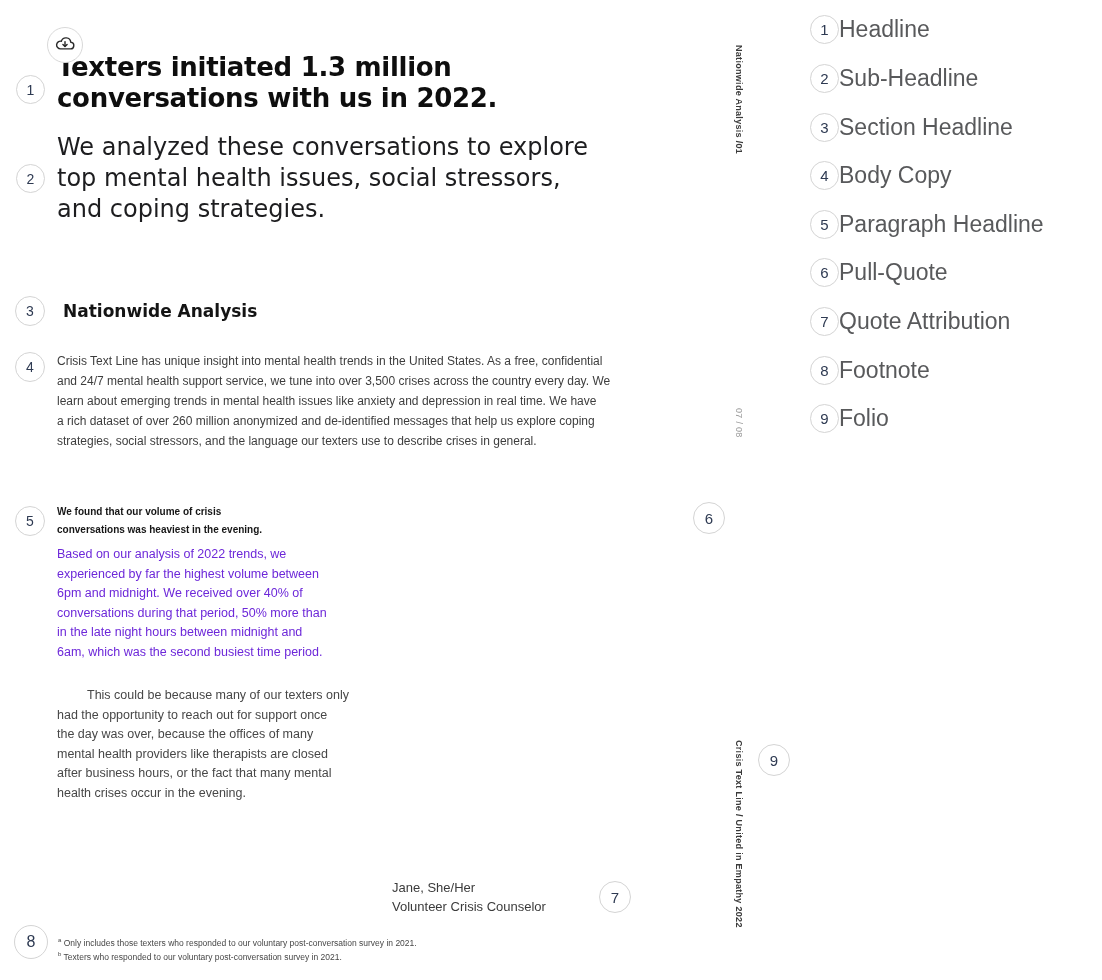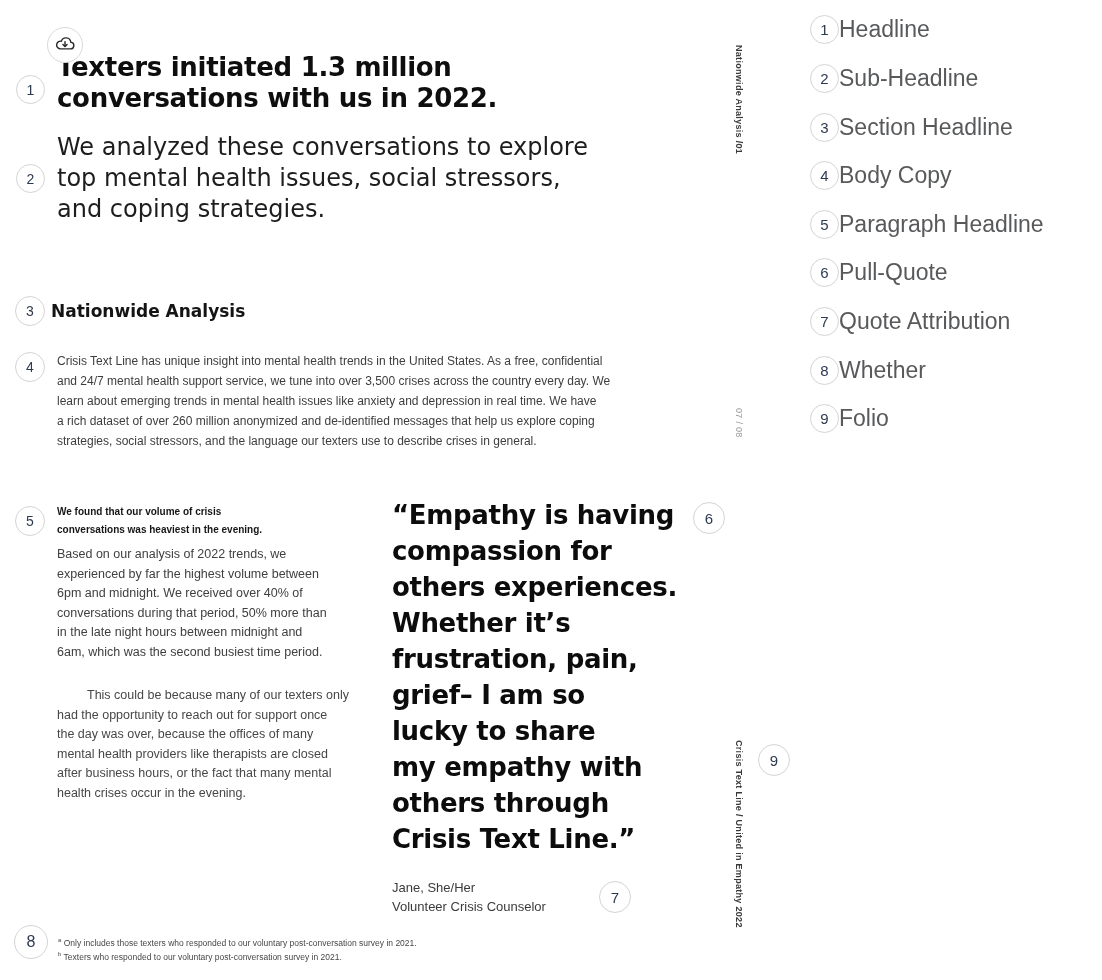--- a/index.html
+++ b/index.html
@@ -18,28 +18,28 @@
 
   .pre { white-space:pre-line; }
 
   
   .headline { position:absolute; left:57px; top:52px; width:520px;
               font-family:"DejaVu Sans",sans-serif; font-weight:800; font-size:26px;
               line-height:31px; letter-spacing:-0.3px; color:#0e0e0e; z-index:1; }
   .subheadline { position:absolute; left:57px; top:132px; width:620px;
               font-family:"DejaVu Sans",sans-serif; font-weight:400; font-size:24px;
               line-height:31px; color:#1d1d1f; }
-  .section-headline { position:absolute; left:51px; top:301px;
+  .section-headline { position:absolute; left:63px; top:301px;
               font-family:"DejaVu Sans",sans-serif; font-weight:700; font-size:17px; color:#141414; }
   .body-copy { position:absolute; left:57px; top:351px; width:680px;
               font-size:12px; line-height:20px; color:#3d3d3d; }
   .par-headline { position:absolute; left:57px; top:503px; width:320px;
               font-weight:700; font-size:10px; line-height:17.5px; color:#161616; }
   .par-1 { position:absolute; left:57px; top:545px; width:320px;
-              font-size:12.5px; line-height:19.5px; color:#404040; }
+              font-size:12.5px; line-height:19.5px; color:#6d28d9; }
   .par-2 { position:absolute; left:57px; top:686px; width:320px;
               font-size:12.5px; line-height:19.5px; color:#474747; text-indent:30px; }
   .pull-quote { position:absolute; left:392px; top:497px; width:330px;
               font-family:"DejaVu Sans",sans-serif; font-weight:800; font-size:26px;
               line-height:36px; letter-spacing:-0.3px; color:#0c0c0c; }
   .attribution { position:absolute; left:392px; top:878px;
               font-size:13px; line-height:19px; color:#3b3b3b; }
   .footnote { position:absolute; left:58px; top:935px; width:480px;
               font-size:8.5px; line-height:11px; color:#474747; }
   .footnote sup { font-size:6px; }
@@ -106,30 +106,20 @@
 conversations during that period, 50% more than
 in the late night hours between midnight and
 6am, which was the second busiest time period.</p>
   <p class="par-2 pre">This could be because many of our texters only
 had the opportunity to reach out for support once
 the day was over, because the offices of many
 mental health providers like therapists are closed
 after business hours, or the fact that many mental
 health crises occur in the evening.</p>
 
-  <blockquote class="pull-quote pre">“Empathy is having
-compassion for
-others experiences.
-Whether it’s
-frustration, pain,
-grief– I am so
-lucky to share
-my empathy with
-others through
-Crisis Text Line.”</blockquote>
   <p class="attribution pre">Jane, She/Her
 Volunteer Crisis Counselor</p>
 
   <div class="footnote">
     <div><sup>a</sup> <span>Only includes those texters who responded to our voluntary post-conversation survey in 2021.</span></div>
     <div><sup>b</sup> <span>Texters who responded to our voluntary post-conversation survey in 2021.</span></div>
   </div>
 
   <div class="v-text v-top">Nationwide Analysis /01</div>
   <div class="v-text v-folio">07 / 08</div>
@@ -159,21 +149,21 @@
     <div class="legend-row" style="top:258px;">
       <span class="co legend-co">6</span>
       <span class="legend-label">Pull-Quote</span>
     </div>
     <div class="legend-row" style="top:307px;">
       <span class="co legend-co">7</span>
       <span class="legend-label">Quote Attribution</span>
     </div>
     <div class="legend-row" style="top:356px;">
       <span class="co legend-co">8</span>
-      <span class="legend-label">Whether</span>
+      <span class="legend-label">Footnote</span>
     </div>
     <div class="legend-row" style="top:404px;">
       <span class="co legend-co">9</span>
       <span class="legend-label">Folio</span>
     </div>
   </div>
 
 </div>
 
 </body></html>

